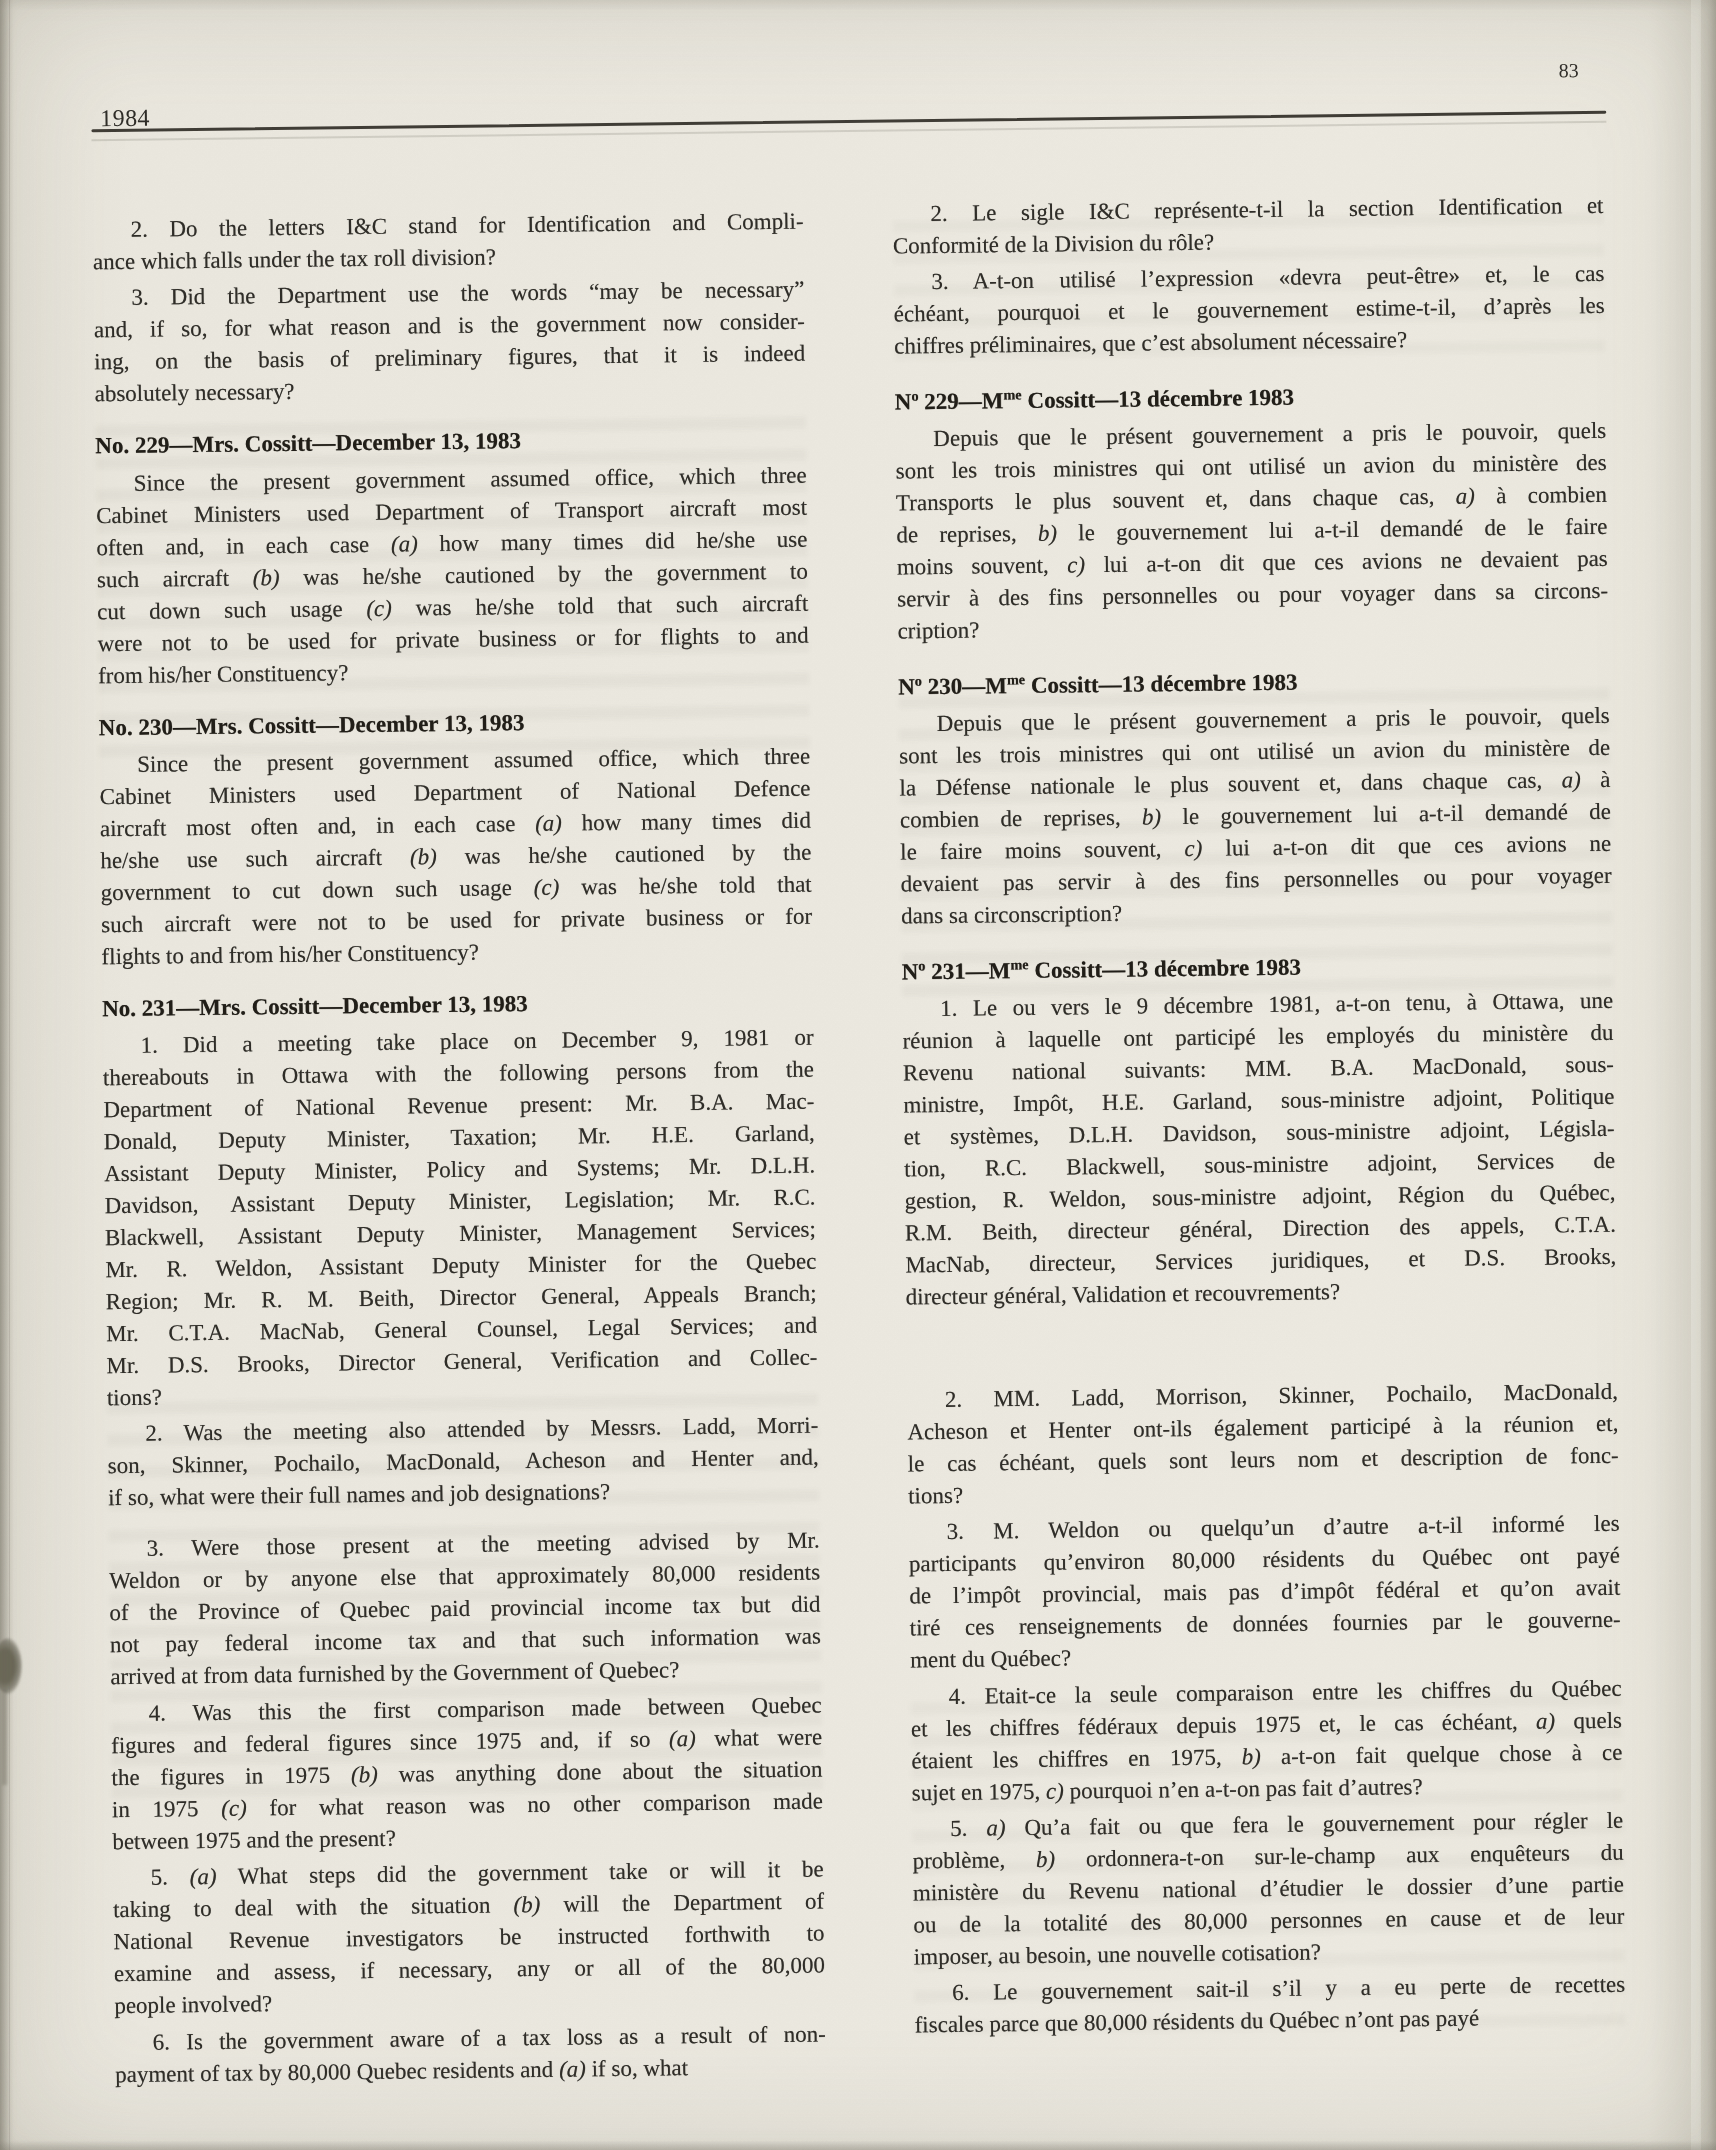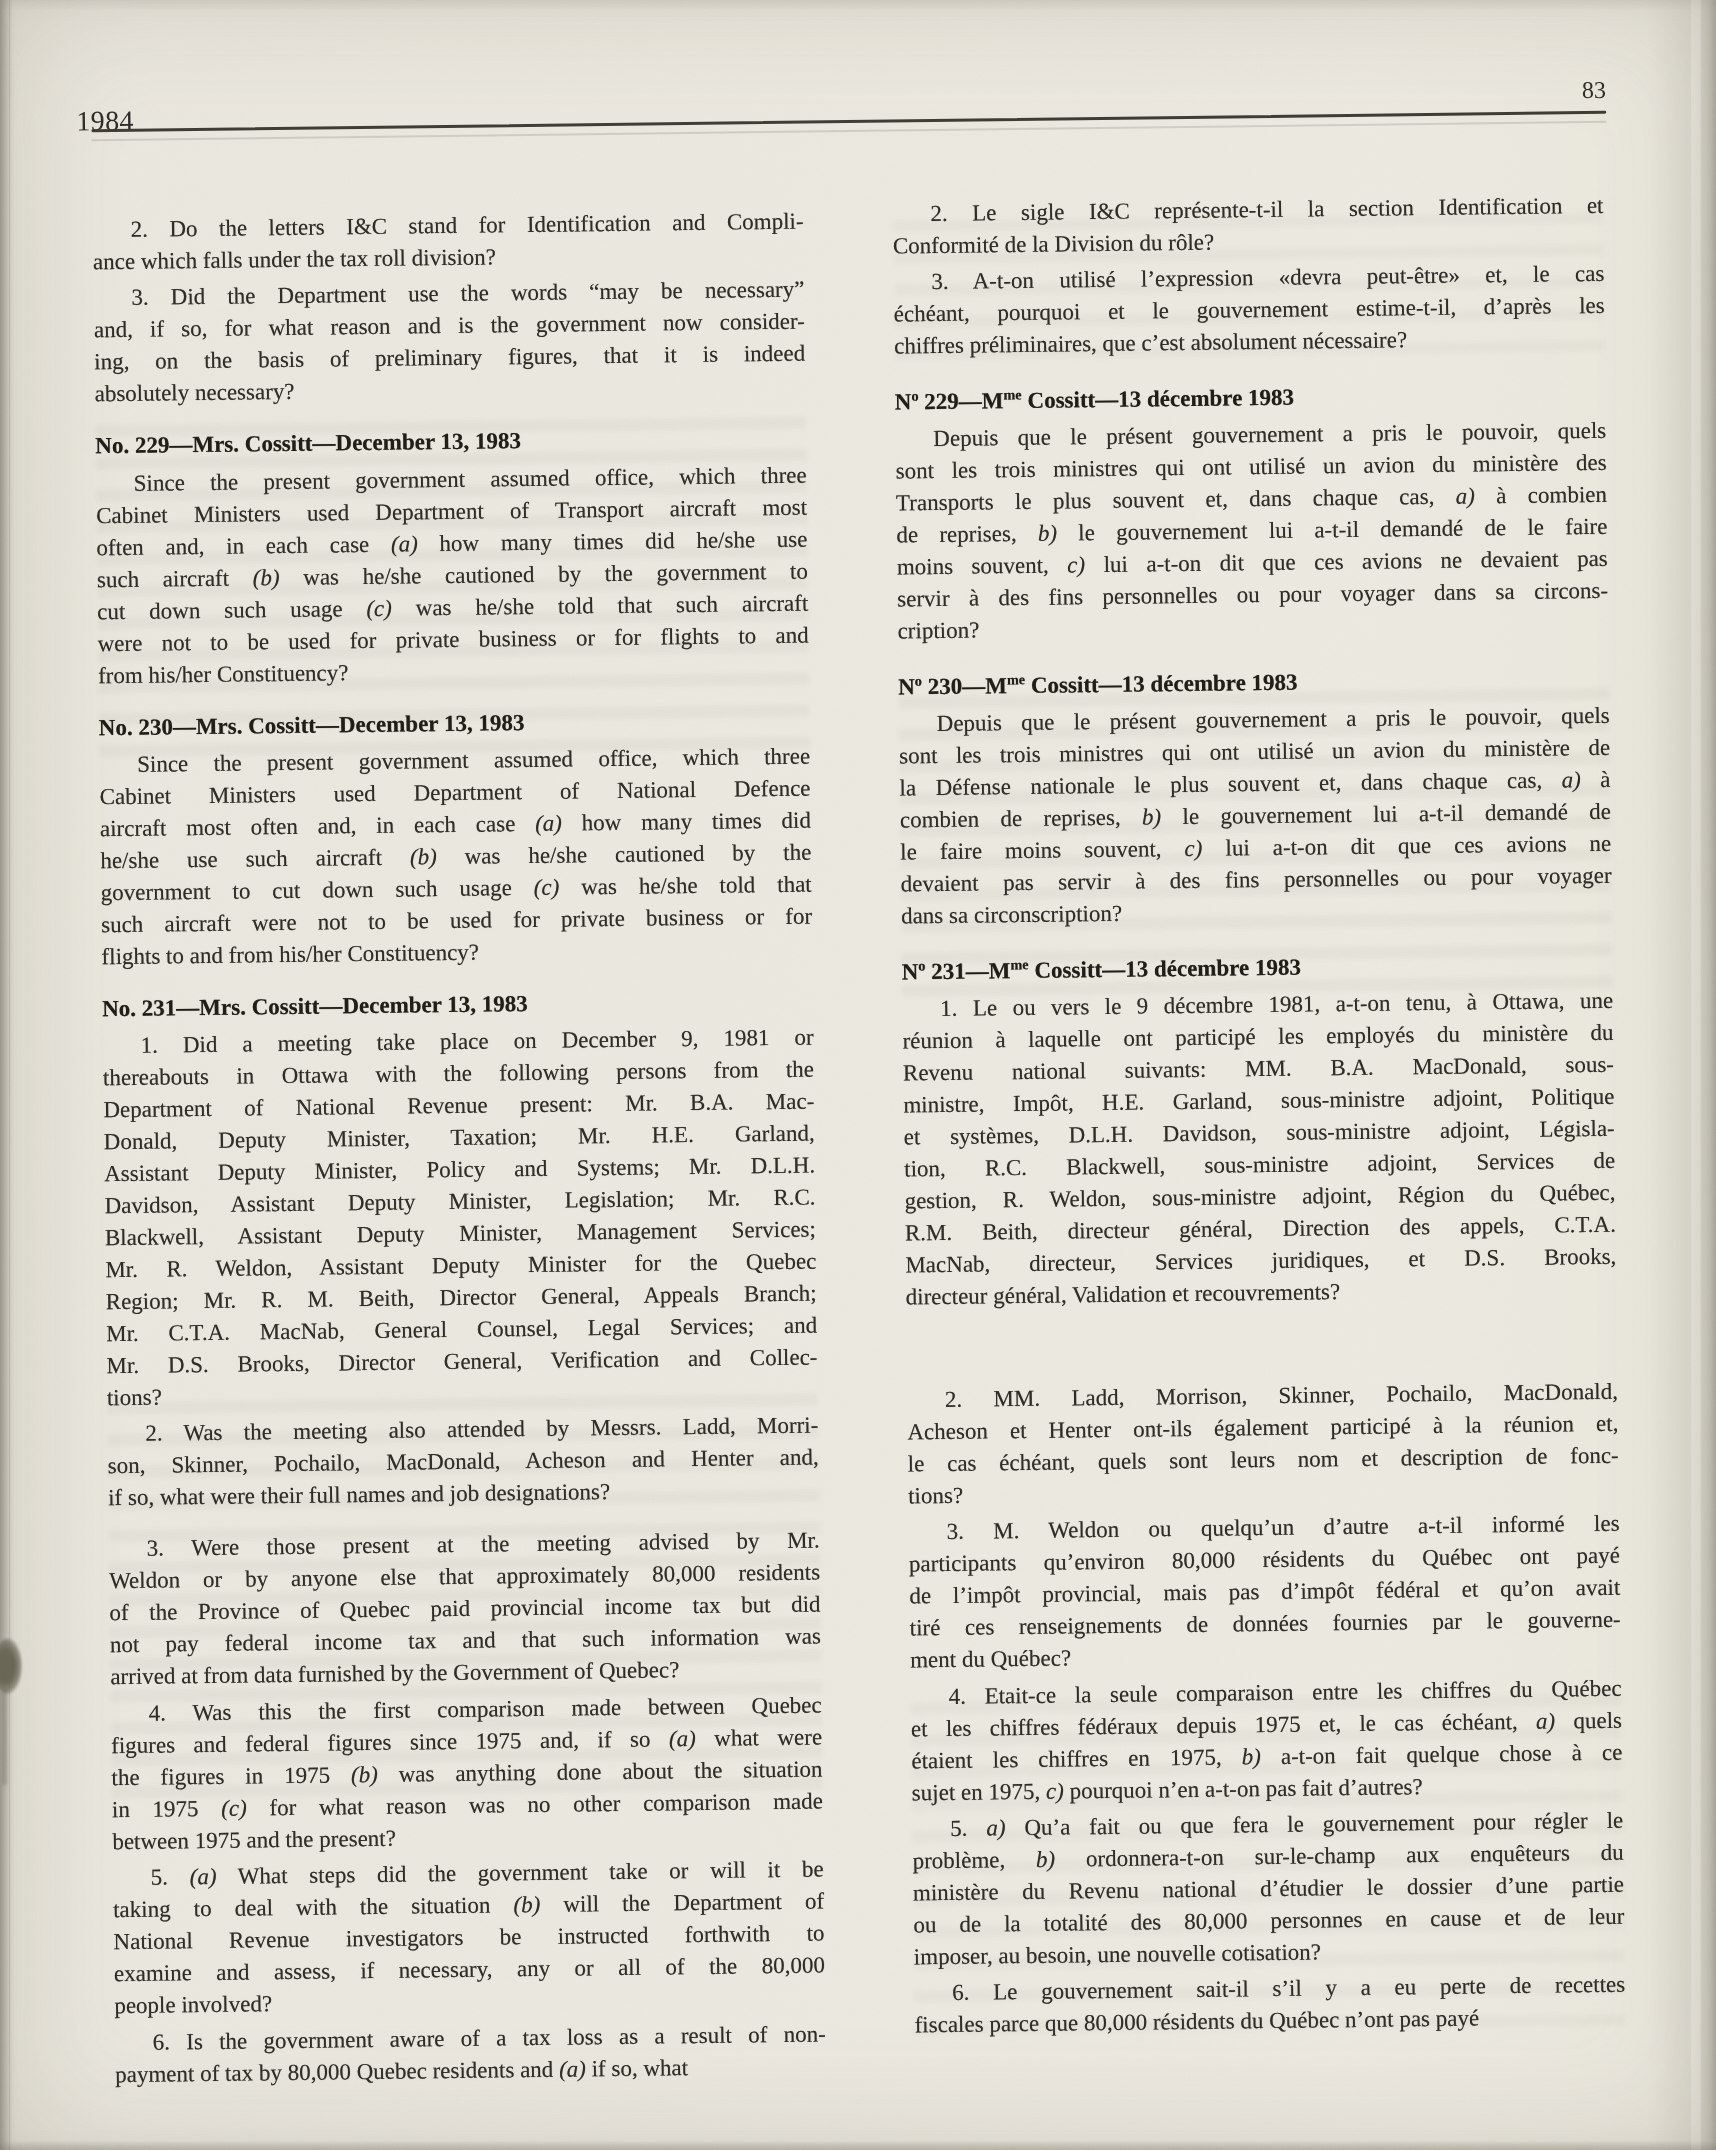--- a/index.html
+++ b/index.html
@@ -10,22 +10,22 @@
     background:
       linear-gradient(180deg, rgba(190,186,174,.30) 0, rgba(190,186,174,0) 10.3px),
       linear-gradient(0deg, rgba(150,146,134,.22) 0, rgba(150,146,134,0) 11.8px),
       linear-gradient(90deg,#dcd9ce 0,#e7e4da 1%,#eae7de 8%,#ebe8df 45%,#ece9e0 80%,#eae7dd 96%,#d8d5ca 99.4%,#c9c6bb 100%);
     color:#2f2d28;
   }
   .vignette{position:absolute;inset:0;pointer-events:none;
     box-shadow:inset 0 0 125px rgba(112,107,92,.20), inset 0 0 25px rgba(120,115,100,.10);}
   
   .rot{position:absolute;inset:0;transform:rotate(-0.7deg);transform-origin:50% 50%;}
-  .year{position:absolute;left:88px;top:96px;font-size:28px;letter-spacing:0.4px;}
-  .pagenum{position:absolute;left:1544px;top:86px;width:74px;text-align:right;font-size:24px;}
+  .year{position:absolute;left:112px;top:96px;font-size:24px;letter-spacing:0.4px;}
+  .pagenum{position:absolute;left:1544px;top:68px;width:74px;text-align:center;font-size:20px;}
   .rule{position:absolute;left:103px;top:120px;width:1515px;height:2.9px;background:#403d36;border-radius:1.5px;}
   .rule-echo{position:absolute;left:103px;top:130px;width:1515px;height:2.2px;background:rgba(70,66,58,.16);}
   .col{position:absolute;width:711px;font-size:23px;line-height:32px;
        text-shadow:0 0 0.7px rgba(47,45,40,.35),0.2px 0.1px 0 rgba(47,45,40,.22);}
   .col.en{left:103px;top:205px;}
   .col.fr{left:903px;top:199px;}
   .block{margin:0;}
   .block:first-child{margin-top:0 !important;}
   .para{margin-top:4.4px;}
   .para.gap-md{margin-top:19px;}

